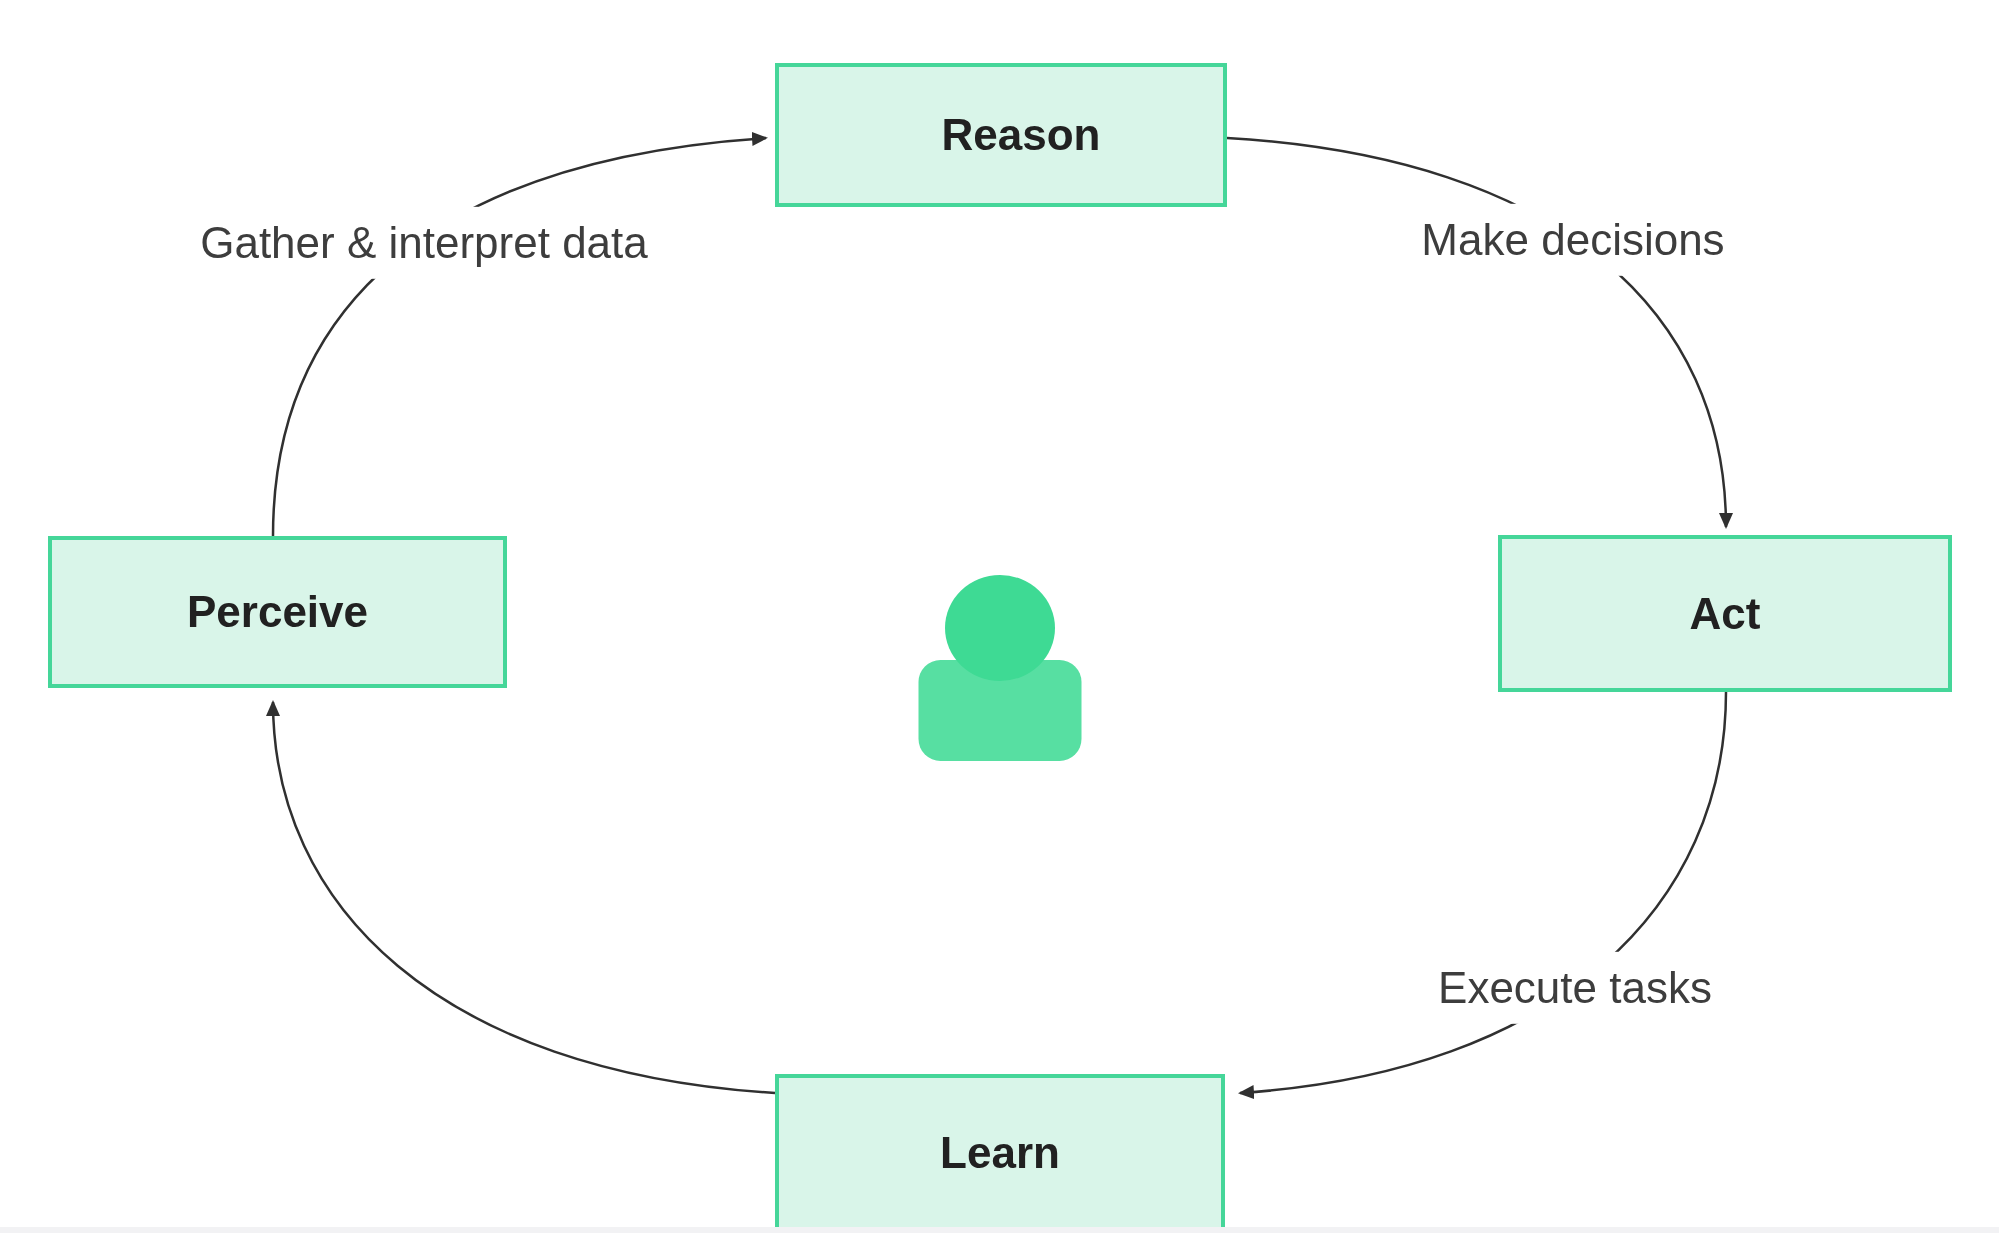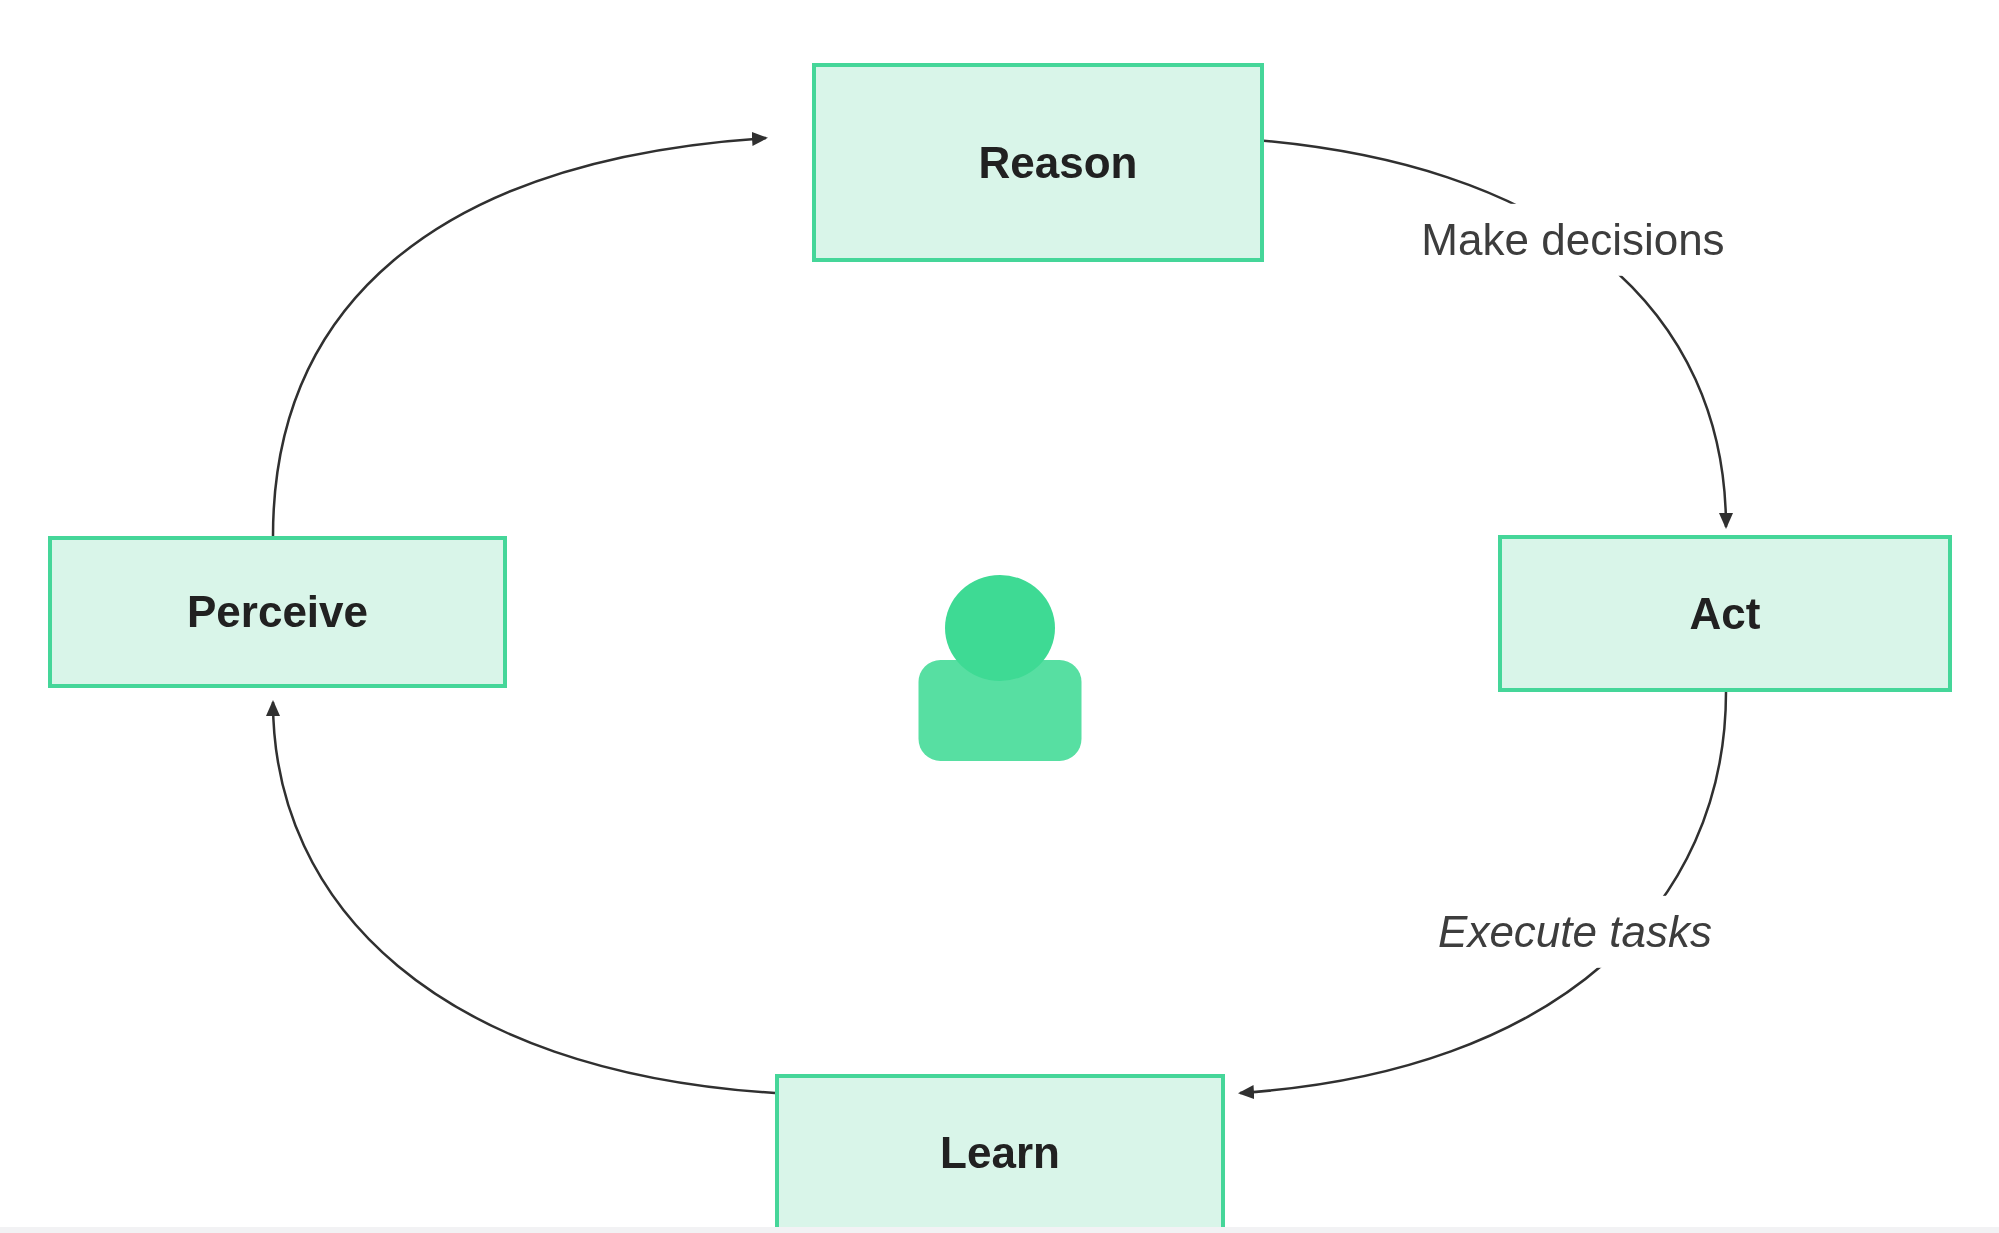--- a/index.html
+++ b/index.html
@@ -24,33 +24,33 @@
   svg.edges .arrowhead{fill:var(--edge);}
   .node{
     position:absolute;
     background:var(--node-fill);
     border:4px solid var(--node-border);
     display:flex;align-items:center;justify-content:center;
     color:var(--node-text);
     font-weight:bold;font-size:44px;
     z-index:3;
   }
-  .node-reason  {left:812px; top:63px;   width:452px;height:199px;padding-left:40px;}
+  .node-reason  {left:775px; top:63px;   width:452px;height:144px;padding-left:40px;}
   .node-act     {left:1498px;top:535px;  width:454px;height:157px;}
   .node-learn   {left:775px; top:1074px; width:450px;height:157px;}
   .node-perceive{left:48px;  top:536px;  width:459px;height:152px;}
   .edge-label{
     position:absolute;transform:translate(-50%,-50%);
     background:#ffffff;color:var(--label-text);
     font-size:44px;font-weight:400;white-space:nowrap;
     padding:12px 16px;z-index:2;line-height:1.1;
   }
   .label-gather     {left:424px; top:243px;}
   .label-decisions  {left:1573px;top:240px;}
-  .label-execute    {left:1575px;top:932px;font-style:italic;}
+  .label-execute    {left:1575px;top:988px;}
   .label-feedback   {left:441px; top:990px;}
   .center-title{
     font-size:56px;color:#1f1f1f;font-weight:400;
     position:absolute;left:50%;top:103px;transform:translate(-50%,0);
     white-space:nowrap;
   }
   .person{position:absolute;left:1000px;top:573px;transform:translateX(-50%);
     width:170px;height:190px;z-index:2;}
   .person .torso{
     position:absolute;left:50%;top:87px;transform:translateX(-50%);
@@ -90,20 +90,21 @@
   <div class="node node-act">
     <span>Act</span>
   </div>
   <div class="node node-learn">
     <span>Learn</span>
   </div>
   <div class="node node-perceive">
     <span>Perceive</span>
   </div>
 
+  <div class="edge-label label-gather">Gather &amp; interpret data</div>
   <div class="edge-label label-decisions">Make decisions</div>
   <div class="edge-label label-execute">Execute tasks</div>
 
   <div class="center-title">AI agent</div>
 
   <div class="person">
     <div class="torso"></div>
     <div class="head"></div>
   </div>
 

